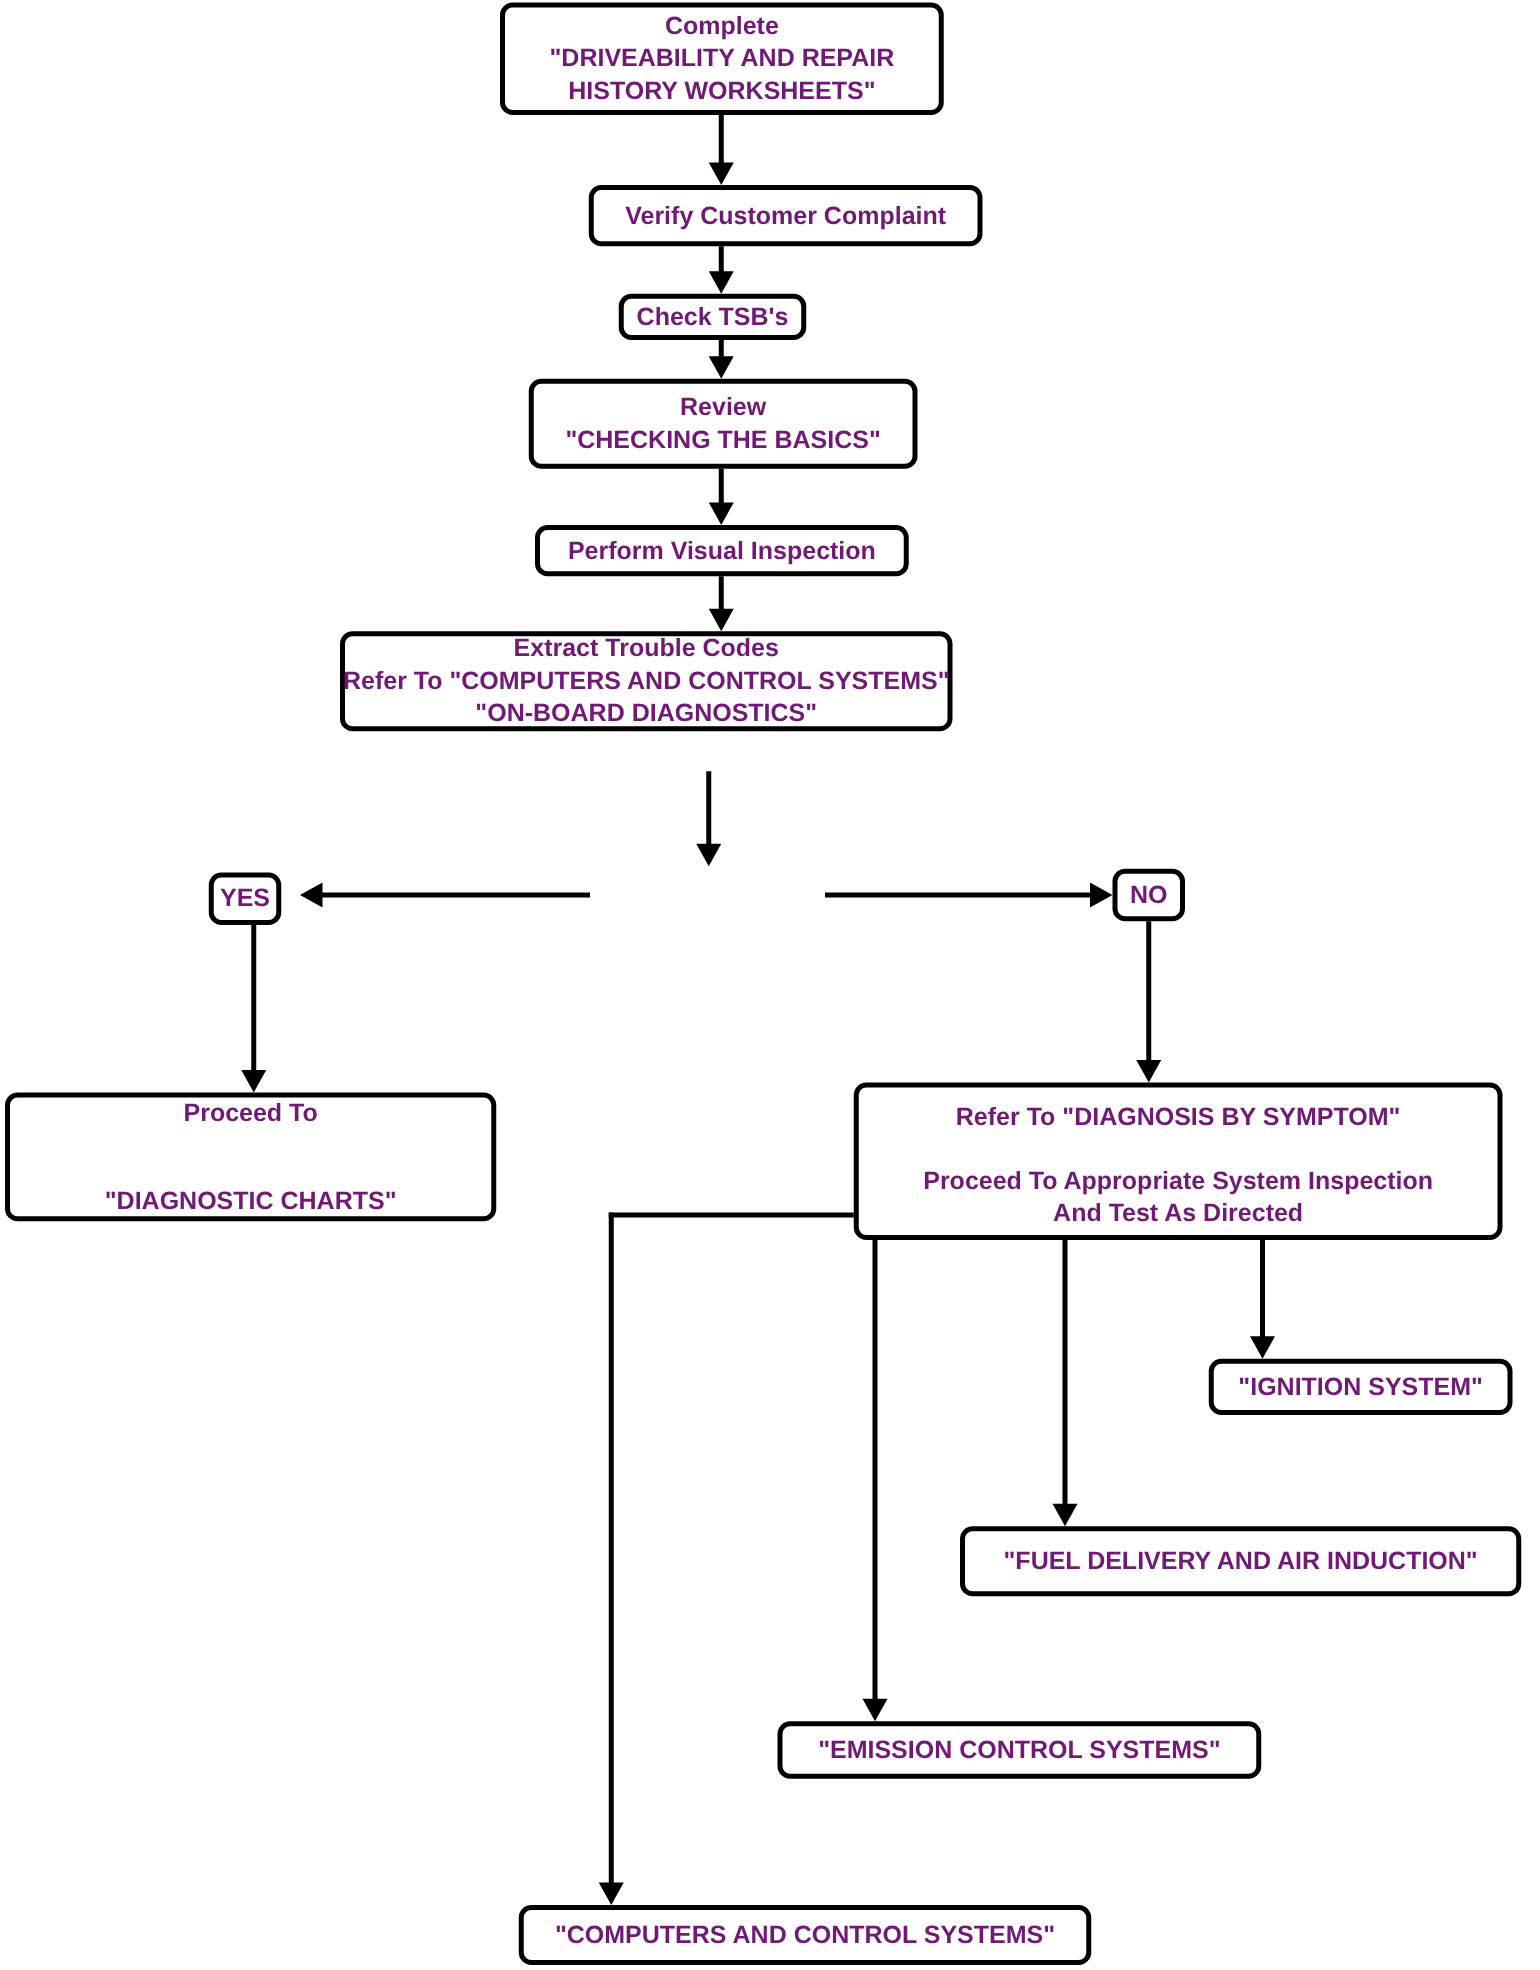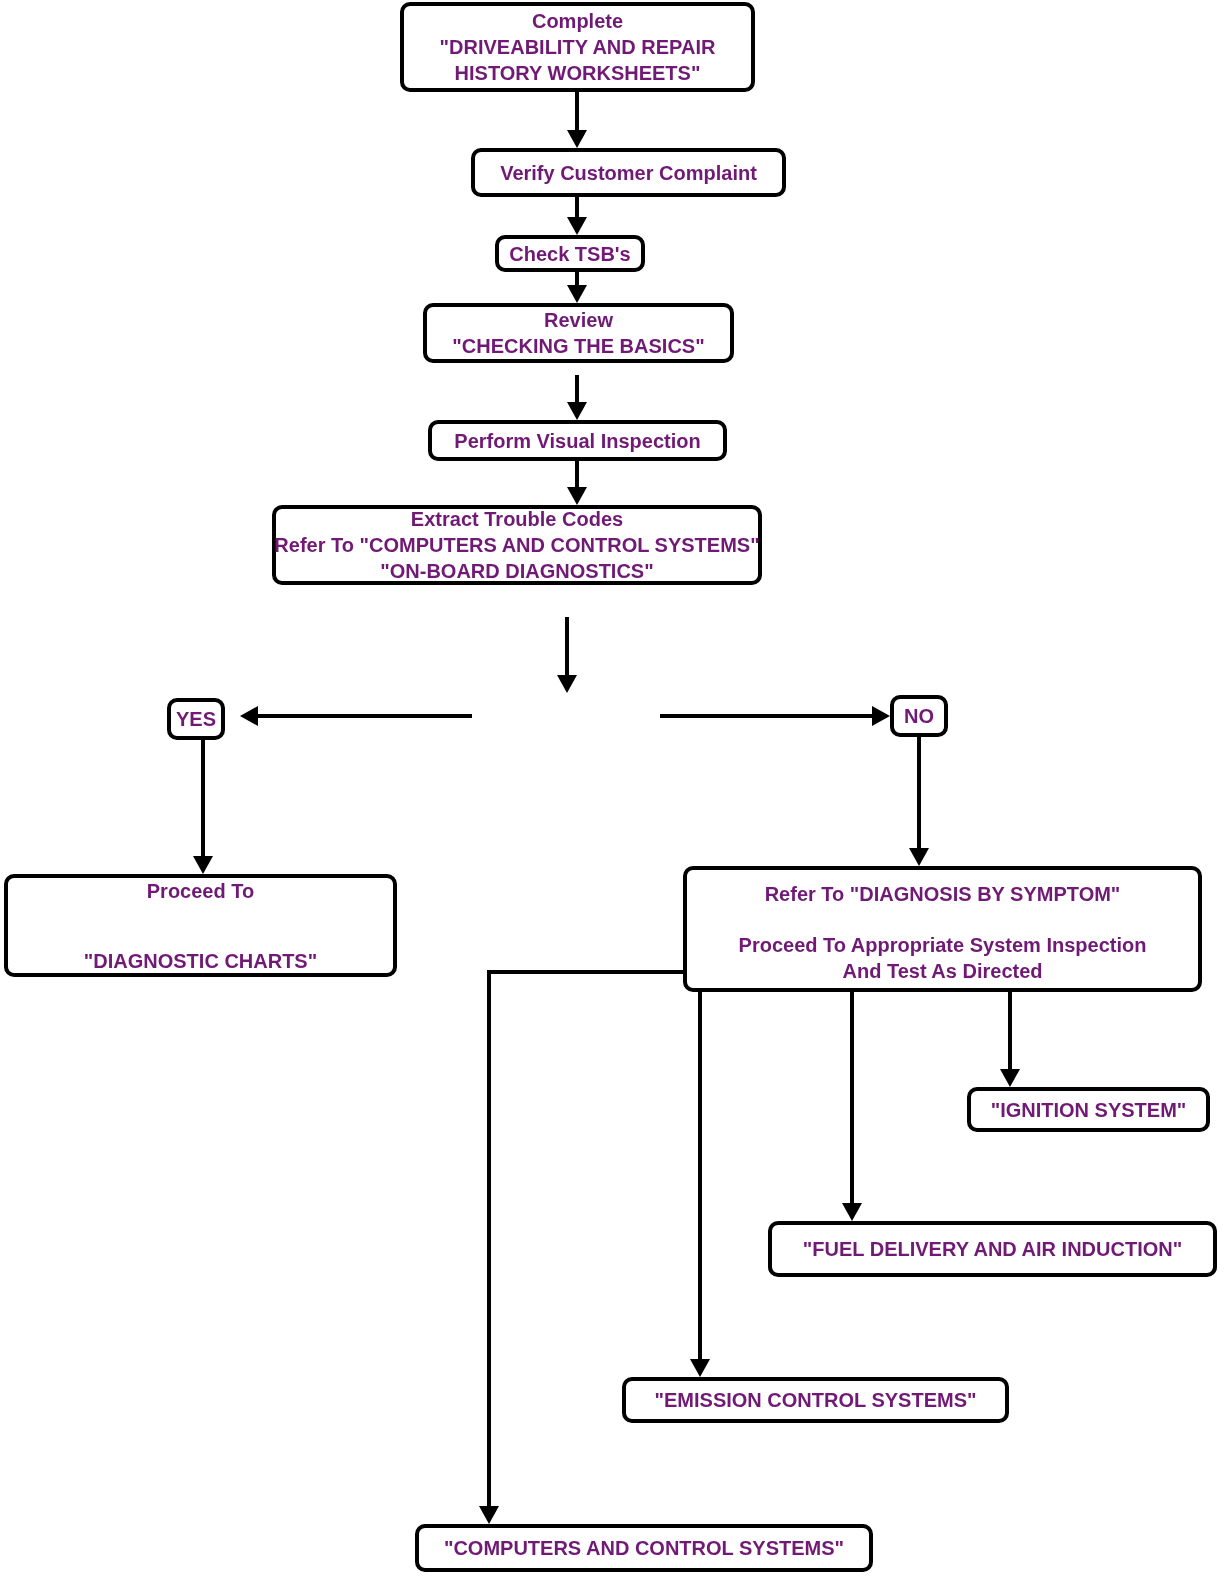--- a/index.html
+++ b/index.html
@@ -129,21 +129,21 @@
   </div>
 
   <div class="node" style="left:423px; top:148px; width:315px; height:49px;margin-left:48px;">
     <div class="ln">Verify Customer Complaint</div>
   </div>
 
   <div class="node" style="left:495px; top:235px; width:150px; height:37px;">
     <div class="ln">Check TSB's</div>
   </div>
 
-  <div class="node" style="left:423px; top:303px; width:311px; height:60px;">
+  <div class="node" style="left:423px; top:303px; width:311px; height:72px;">
     <div class="ln">Review</div>
     <div class="ln">"CHECKING THE BASICS"</div>
   </div>
 
   <div class="node" style="left:428px; top:420px; width:299px; height:41px;">
     <div class="ln">Perform Visual Inspection</div>
   </div>
 
   <div class="node" style="left:272px; top:505px; width:490px; height:80px;">
     <div class="ln">Extract Trouble Codes</div>

